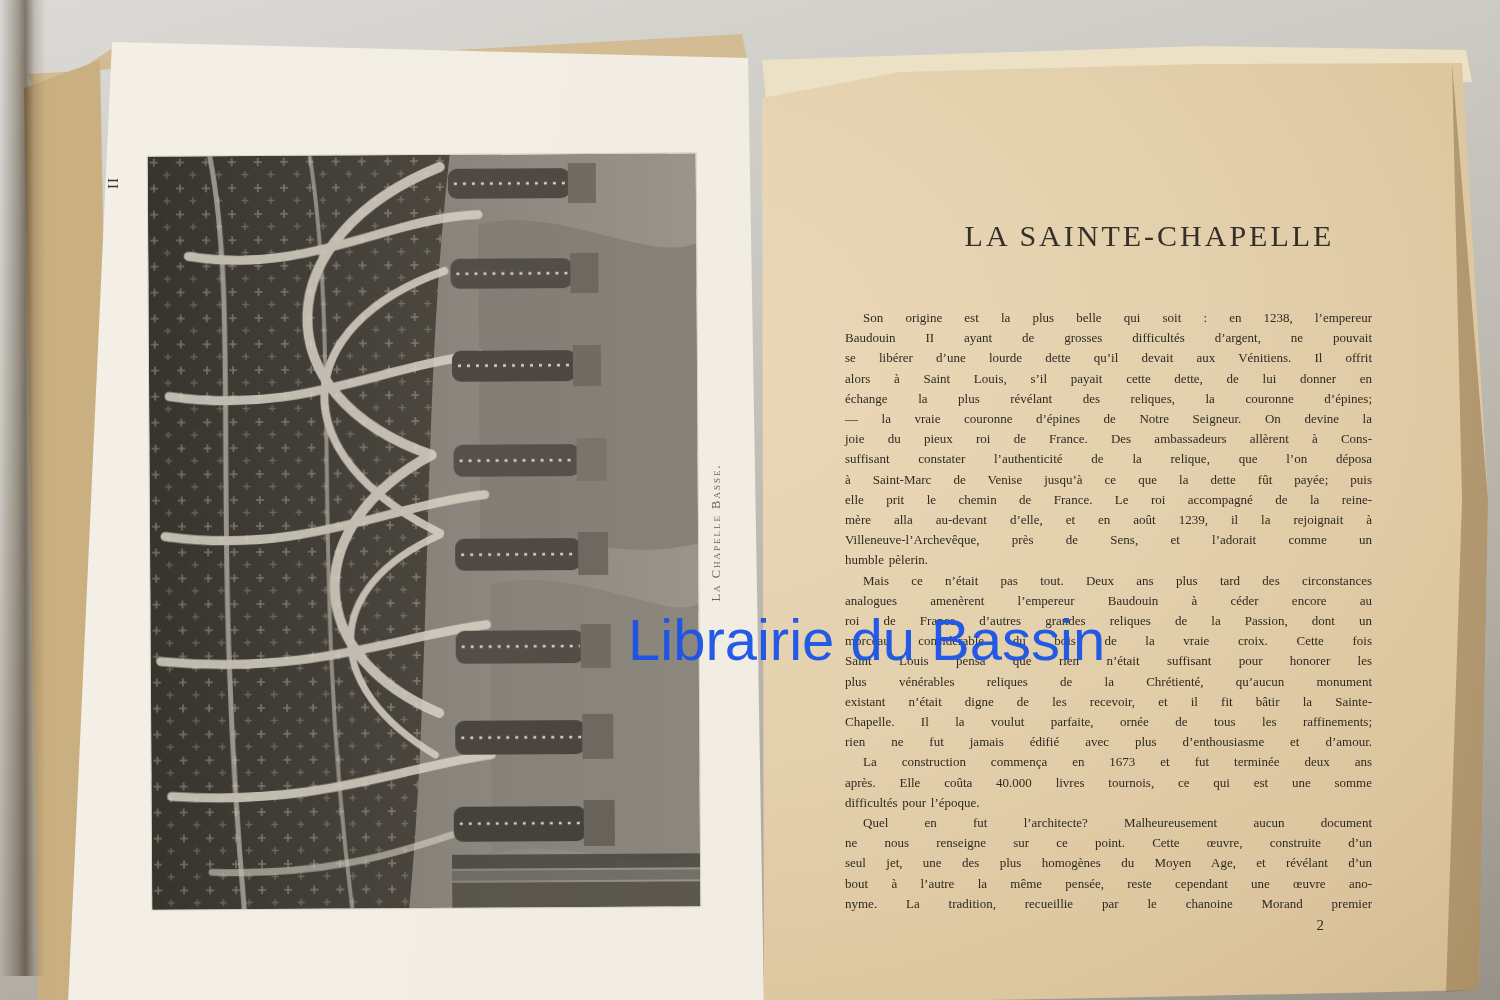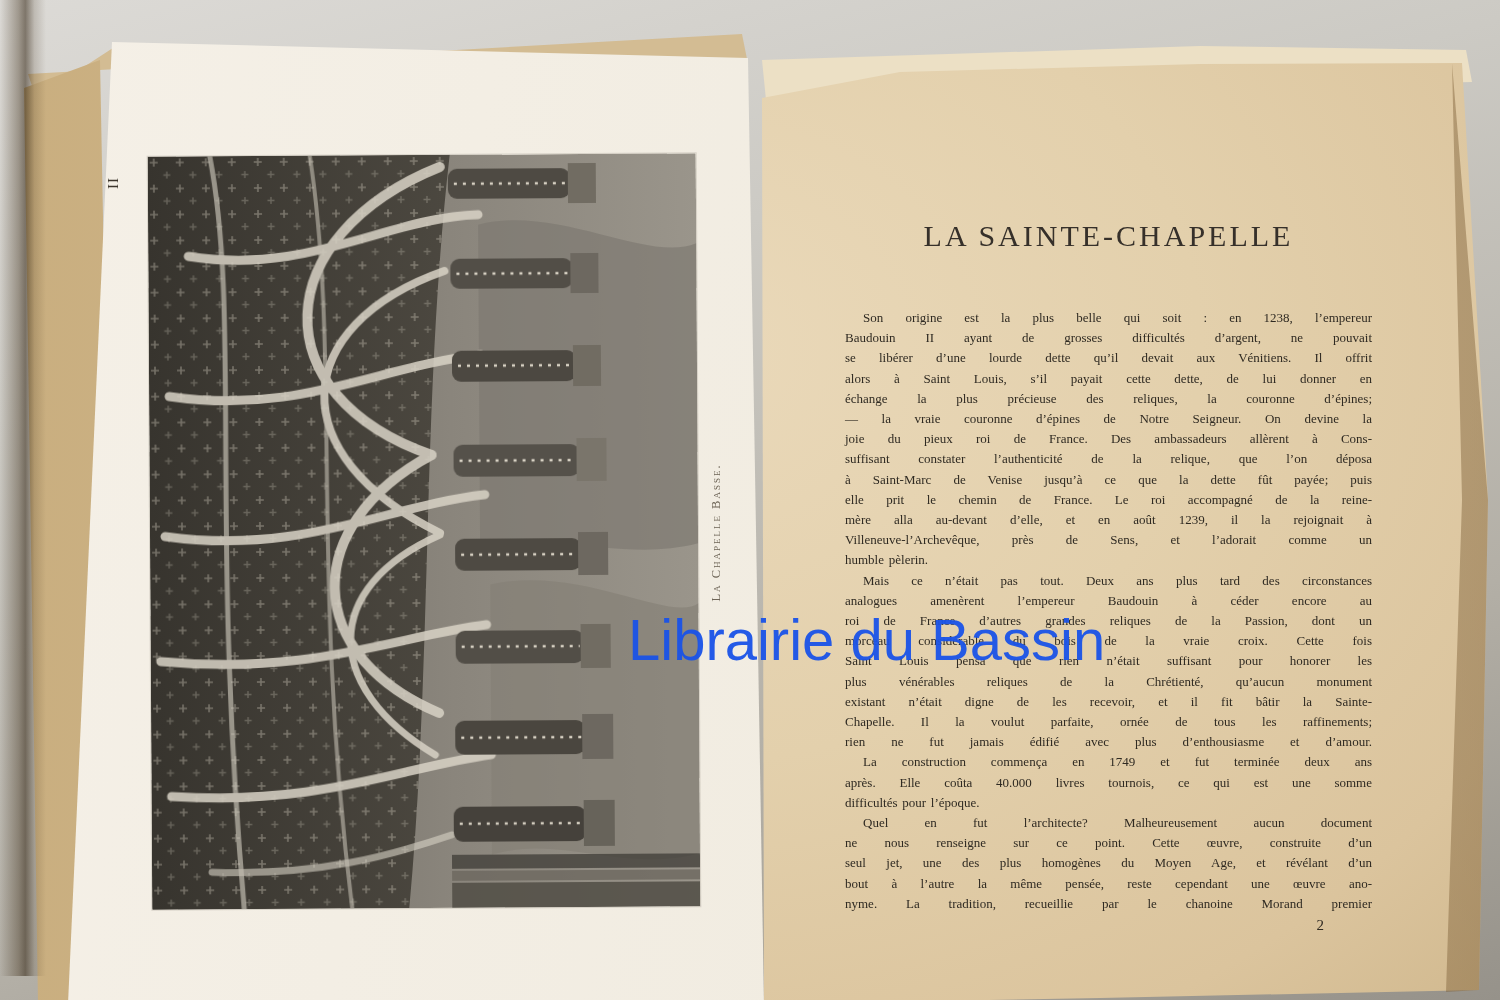--- a/index.html
+++ b/index.html
@@ -22,21 +22,21 @@
           background:linear-gradient(90deg,rgba(60,45,22,0) 0%,rgba(62,46,24,.38) 40%,rgba(50,36,18,.55) 55%,rgba(62,46,24,.18) 75%,rgba(60,45,22,0) 100%);}
   
   .photo{position:absolute;left:150px;top:155px;width:548px;height:753px;z-index:5;
          transform:rotate(-0.35deg);box-shadow:0 0 0 1px rgba(70,60,45,.15);}
   .plate-number{position:absolute;left:94px;top:174px;width:34px;height:20px;z-index:6;
          color:#3c362d;font-size:15px;letter-spacing:1px;text-align:center;transform:rotate(90deg);}
   .photo-caption{position:absolute;left:635px;top:524px;width:164px;height:17px;z-index:6;
          transform:rotate(-90deg);color:#6e6557;font-size:12.5px;letter-spacing:2px;
          font-variant:small-caps;text-align:center;white-space:nowrap;}
   
-  .title{position:absolute;left:845px;top:219px;width:527px;z-index:6;text-align:center;
+  .title{position:absolute;left:886px;top:219px;width:527px;z-index:6;text-align:center;
          font-size:30px;letter-spacing:3px;color:#36302a;white-space:nowrap;}
   .body-text{position:absolute;left:845px;top:308px;width:527px;z-index:6;
          color:#2f2a22;font-size:13px;line-height:20.2px;word-spacing:1.5px;}
   .line{text-align:justify;text-align-last:justify;white-space:normal;}
   .line.nj{text-align-last:left;}
   .line.ind{text-indent:18px;}
   .page-number{position:absolute;left:845px;top:917px;width:527px;z-index:6;
          color:#2f2a22;font-size:15px;text-align:right;padding-right:48px;box-sizing:border-box;}
   
   .watermark{position:absolute;left:628px;top:606px;z-index:50;
@@ -145,21 +145,21 @@
   <div class="plate-number">II</div>
   <div class="photo-caption">La Chapelle Basse.</div>
 
   <h1 class="title" style="margin:0;font-weight:normal;">LA SAINTE-CHAPELLE</h1>
   <div class="body-text">
       <div class="para">
         <div class="line ind">Son origine est la plus belle qui soit : en 1238, l’empereur</div>
         <div class="line">Baudouin II ayant de grosses difficultés d’argent, ne pouvait</div>
         <div class="line">se libérer d’une lourde dette qu’il devait aux Vénitiens. Il offrit</div>
         <div class="line">alors à Saint Louis, s’il payait cette dette, de lui donner en</div>
-        <div class="line">échange la plus précieuse des reliques, la couronne d’épines;</div>
+        <div class="line">échange la plus révélant des reliques, la couronne d’épines;</div>
         <div class="line">— la vraie couronne d’épines de Notre Seigneur. On devine la</div>
         <div class="line">joie du pieux roi de France. Des ambassadeurs allèrent à Cons-</div>
         <div class="line">suffisant constater l’authenticité de la relique, que l’on déposa</div>
         <div class="line">à Saint-Marc de Venise jusqu’à ce que la dette fût payée; puis</div>
         <div class="line">elle prit le chemin de France. Le roi accompagné de la reine-</div>
         <div class="line">mère alla au-devant d’elle, et en août 1239, il la rejoignait à</div>
         <div class="line">Villeneuve-l’Archevêque, près de Sens, et l’adorait comme un</div>
         <div class="line nj">humble pèlerin.</div>
       </div>
       <div class="para">
@@ -167,21 +167,21 @@
         <div class="line">analogues amenèrent l’empereur Baudouin à céder encore au</div>
         <div class="line">roi de France d’autres grandes reliques de la Passion, dont un</div>
         <div class="line">morceau considérable du bois de la vraie croix. Cette fois</div>
         <div class="line">Saint Louis pensa que rien n’était suffisant pour honorer les</div>
         <div class="line">plus vénérables reliques de la Chrétienté, qu’aucun monument</div>
         <div class="line">existant n’était digne de les recevoir, et il fit bâtir la Sainte-</div>
         <div class="line">Chapelle. Il la voulut parfaite, ornée de tous les raffinements;</div>
         <div class="line">rien ne fut jamais édifié avec plus d’enthousiasme et d’amour.</div>
       </div>
       <div class="para">
-        <div class="line ind">La construction commença en 1749 et fut terminée deux ans</div>
+        <div class="line ind">La construction commença en 1673 et fut terminée deux ans</div>
         <div class="line">après. Elle coûta 40.000 livres tournois, ce qui est une somme</div>
         <div class="line nj">difficultés pour l’époque.</div>
       </div>
       <div class="para">
         <div class="line ind">Quel en fut l’architecte? Malheureusement aucun document</div>
         <div class="line">ne nous renseigne sur ce point. Cette œuvre, construite d’un</div>
         <div class="line">seul jet, une des plus homogènes du Moyen Age, et révélant d’un</div>
         <div class="line">bout à l’autre la même pensée, reste cependant une œuvre ano-</div>
         <div class="line">nyme. La tradition, recueillie par le chanoine Morand premier</div>
       </div>

